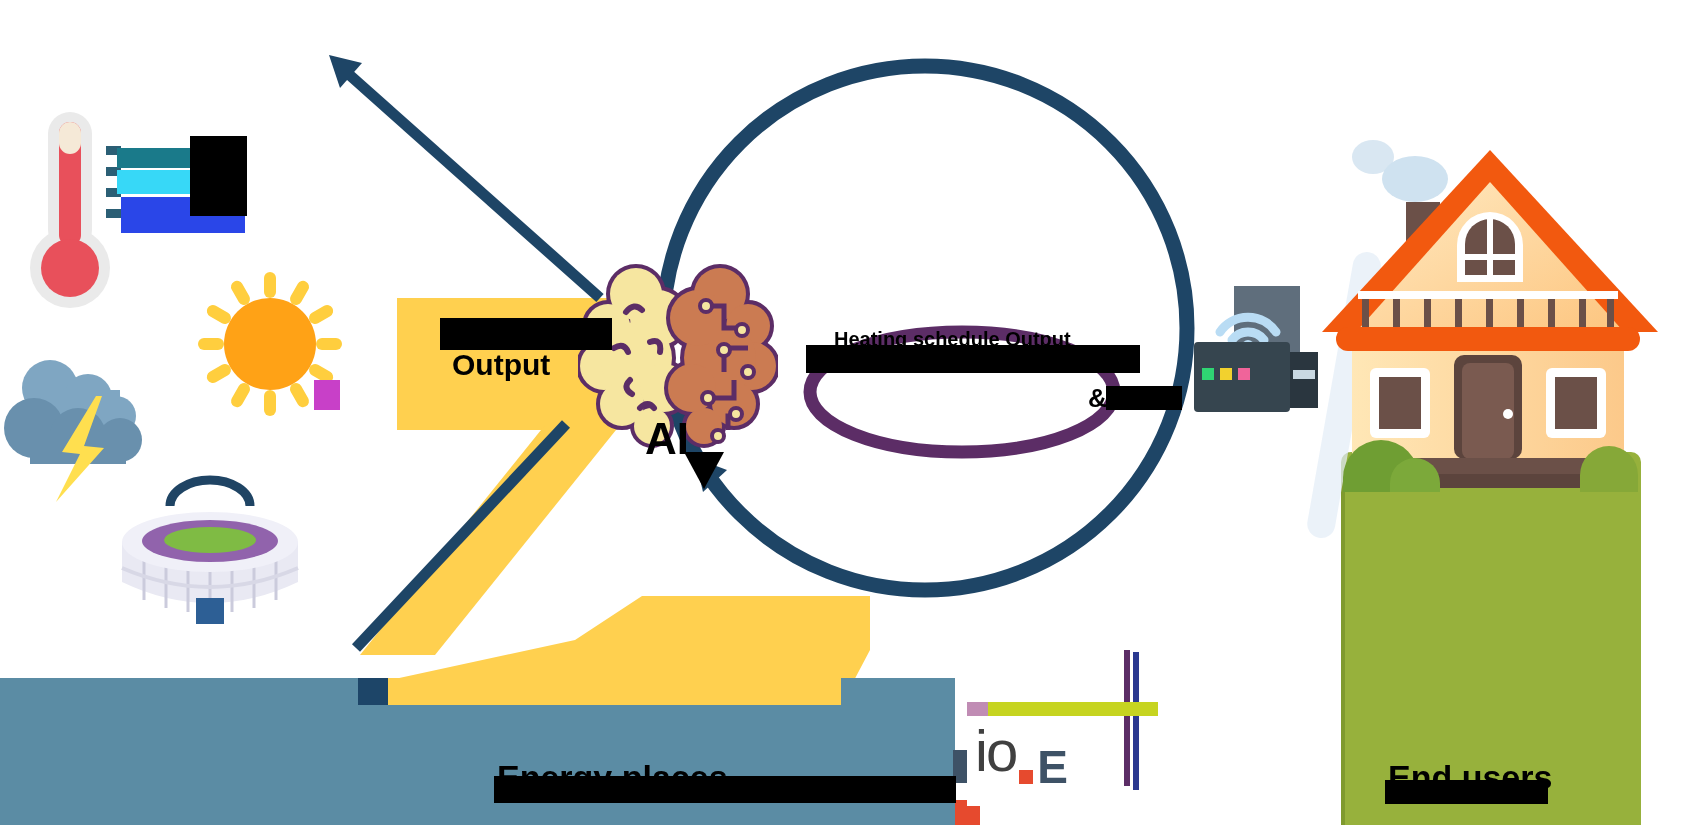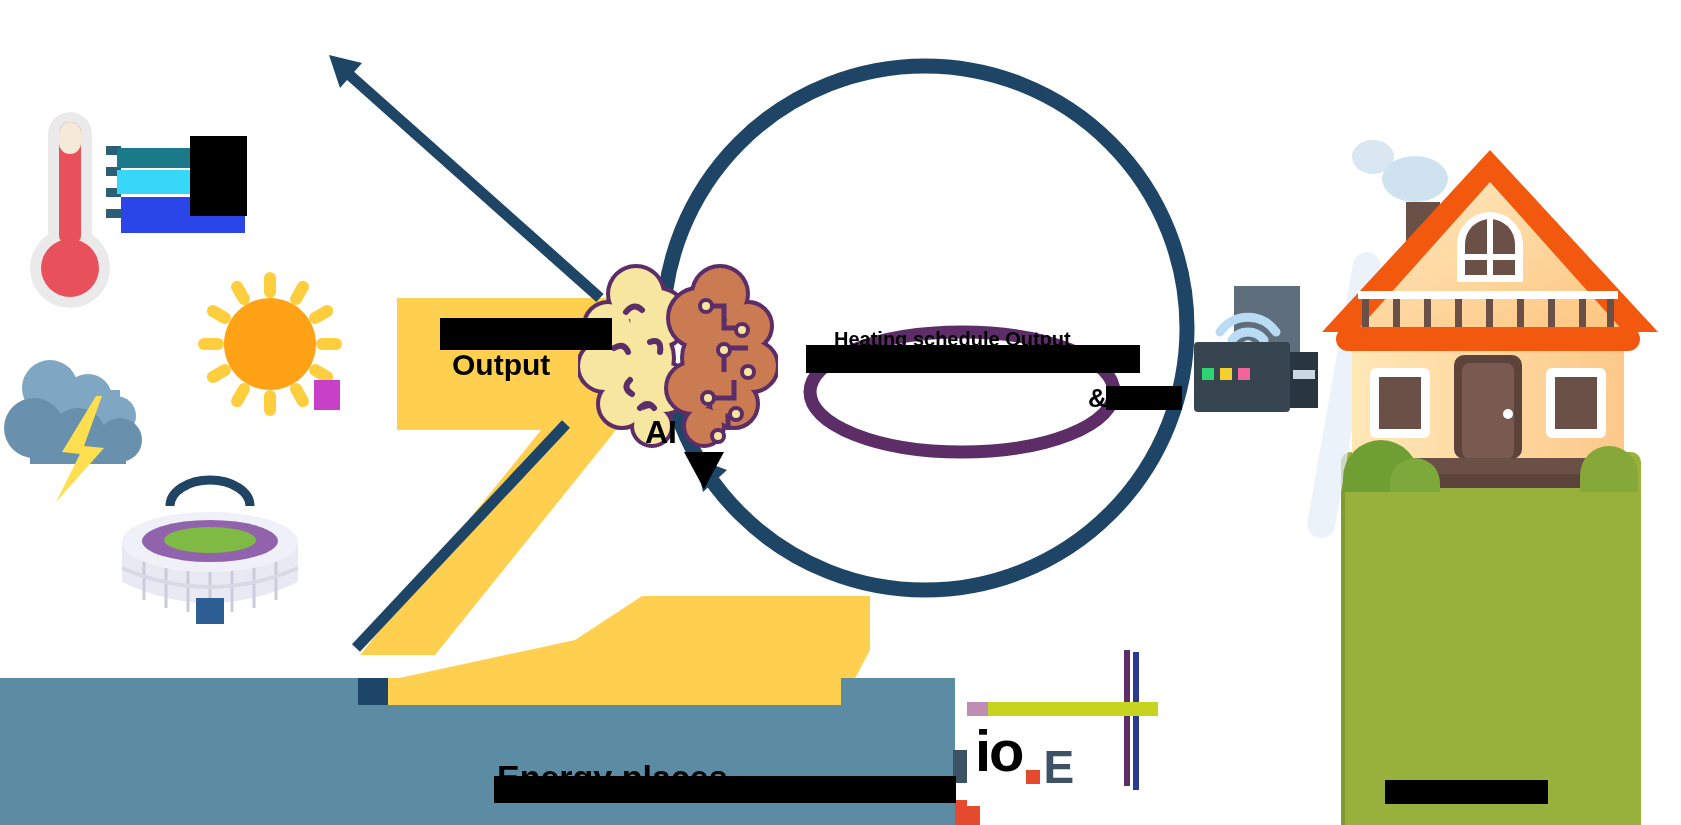--- a/index.html
+++ b/index.html
@@ -4,21 +4,21 @@
 <style>
   html,body{margin:0;padding:0;background:#ffffff;}
   .stage{position:relative;width:1681px;height:825px;background:#ffffff;overflow:hidden;
          font-family:"Liberation Sans",sans-serif;}
   .abs{position:absolute;}
   .label{position:absolute;font-weight:bold;color:#000;white-space:nowrap;}
   .bar{position:absolute;background:#000;}
   .band{position:absolute;}
   .logo-box{position:absolute;left:967px;top:716px;width:156px;height:90px;background:#ffffff;
             display:flex;align-items:flex-start;}
-  .logo-io{font-weight:bold;font-size:58px;line-height:1;color:#000000;letter-spacing:-2px;
+  .logo-io{font-weight:normal;font-size:58px;line-height:1;color:#404040;letter-spacing:-2px;
            font-family:"Liberation Sans",sans-serif;margin-left:8px;margin-top:6px;}
   .logo-dot{width:14px;height:14px;background:#E64A2E;display:inline-block;margin-left:3px;}
   .logo-e{font-weight:bold;font-size:46px;line-height:1;color:#3E5266;margin-left:4px;margin-top:28px;
           font-family:"Liberation Sans",sans-serif;}
 </style>
 </head>
 <body>
 
 <div class="stage">
 
@@ -259,27 +259,28 @@
   <div class="band" style="left:988px;top:702px;width:170px;height:14px;background:#C6D420;"></div>
   <div class="logo-box">
     <span class="logo-io">io</span>
     <span class="logo-dot" style="margin-top:54px;"></span>
     <span class="logo-e">E</span>
   </div>
 
   <div class="bar" style="left:440px;top:318px;width:172px;height:32px;"></div>
   <div class="label" style="left:452px;top:348px;font-size:30px;">Output</div>
 
-  <div class="label" style="left:645px;top:414px;font-size:32px;">AI</div>
+  <div class="label" style="left:645px;top:414px;font-size:44px;">AI</div>
 
   <div class="label" style="left:812px;top:328px;font-size:20px;margin-left:22px;">Heating schedule Output</div>
   <div class="bar" style="left:806px;top:345px;width:334px;height:28px;"></div>
 
   <div class="label" style="left:1088px;top:383px;font-size:26px;">&amp;</div>
   <div class="bar" style="left:1106px;top:386px;width:76px;height:24px;"></div>
 
 
   <div class="label" style="left:497px;top:758px;font-size:34px;">Energy places</div>
   <div class="bar" style="left:494px;top:776px;width:462px;height:27px;"></div>
 
+  <div class="label" style="left:1388px;top:758px;font-size:34px;">End users</div>
   <div class="bar" style="left:1385px;top:780px;width:163px;height:24px;"></div>
 
 </div>
 
 </body></html>

